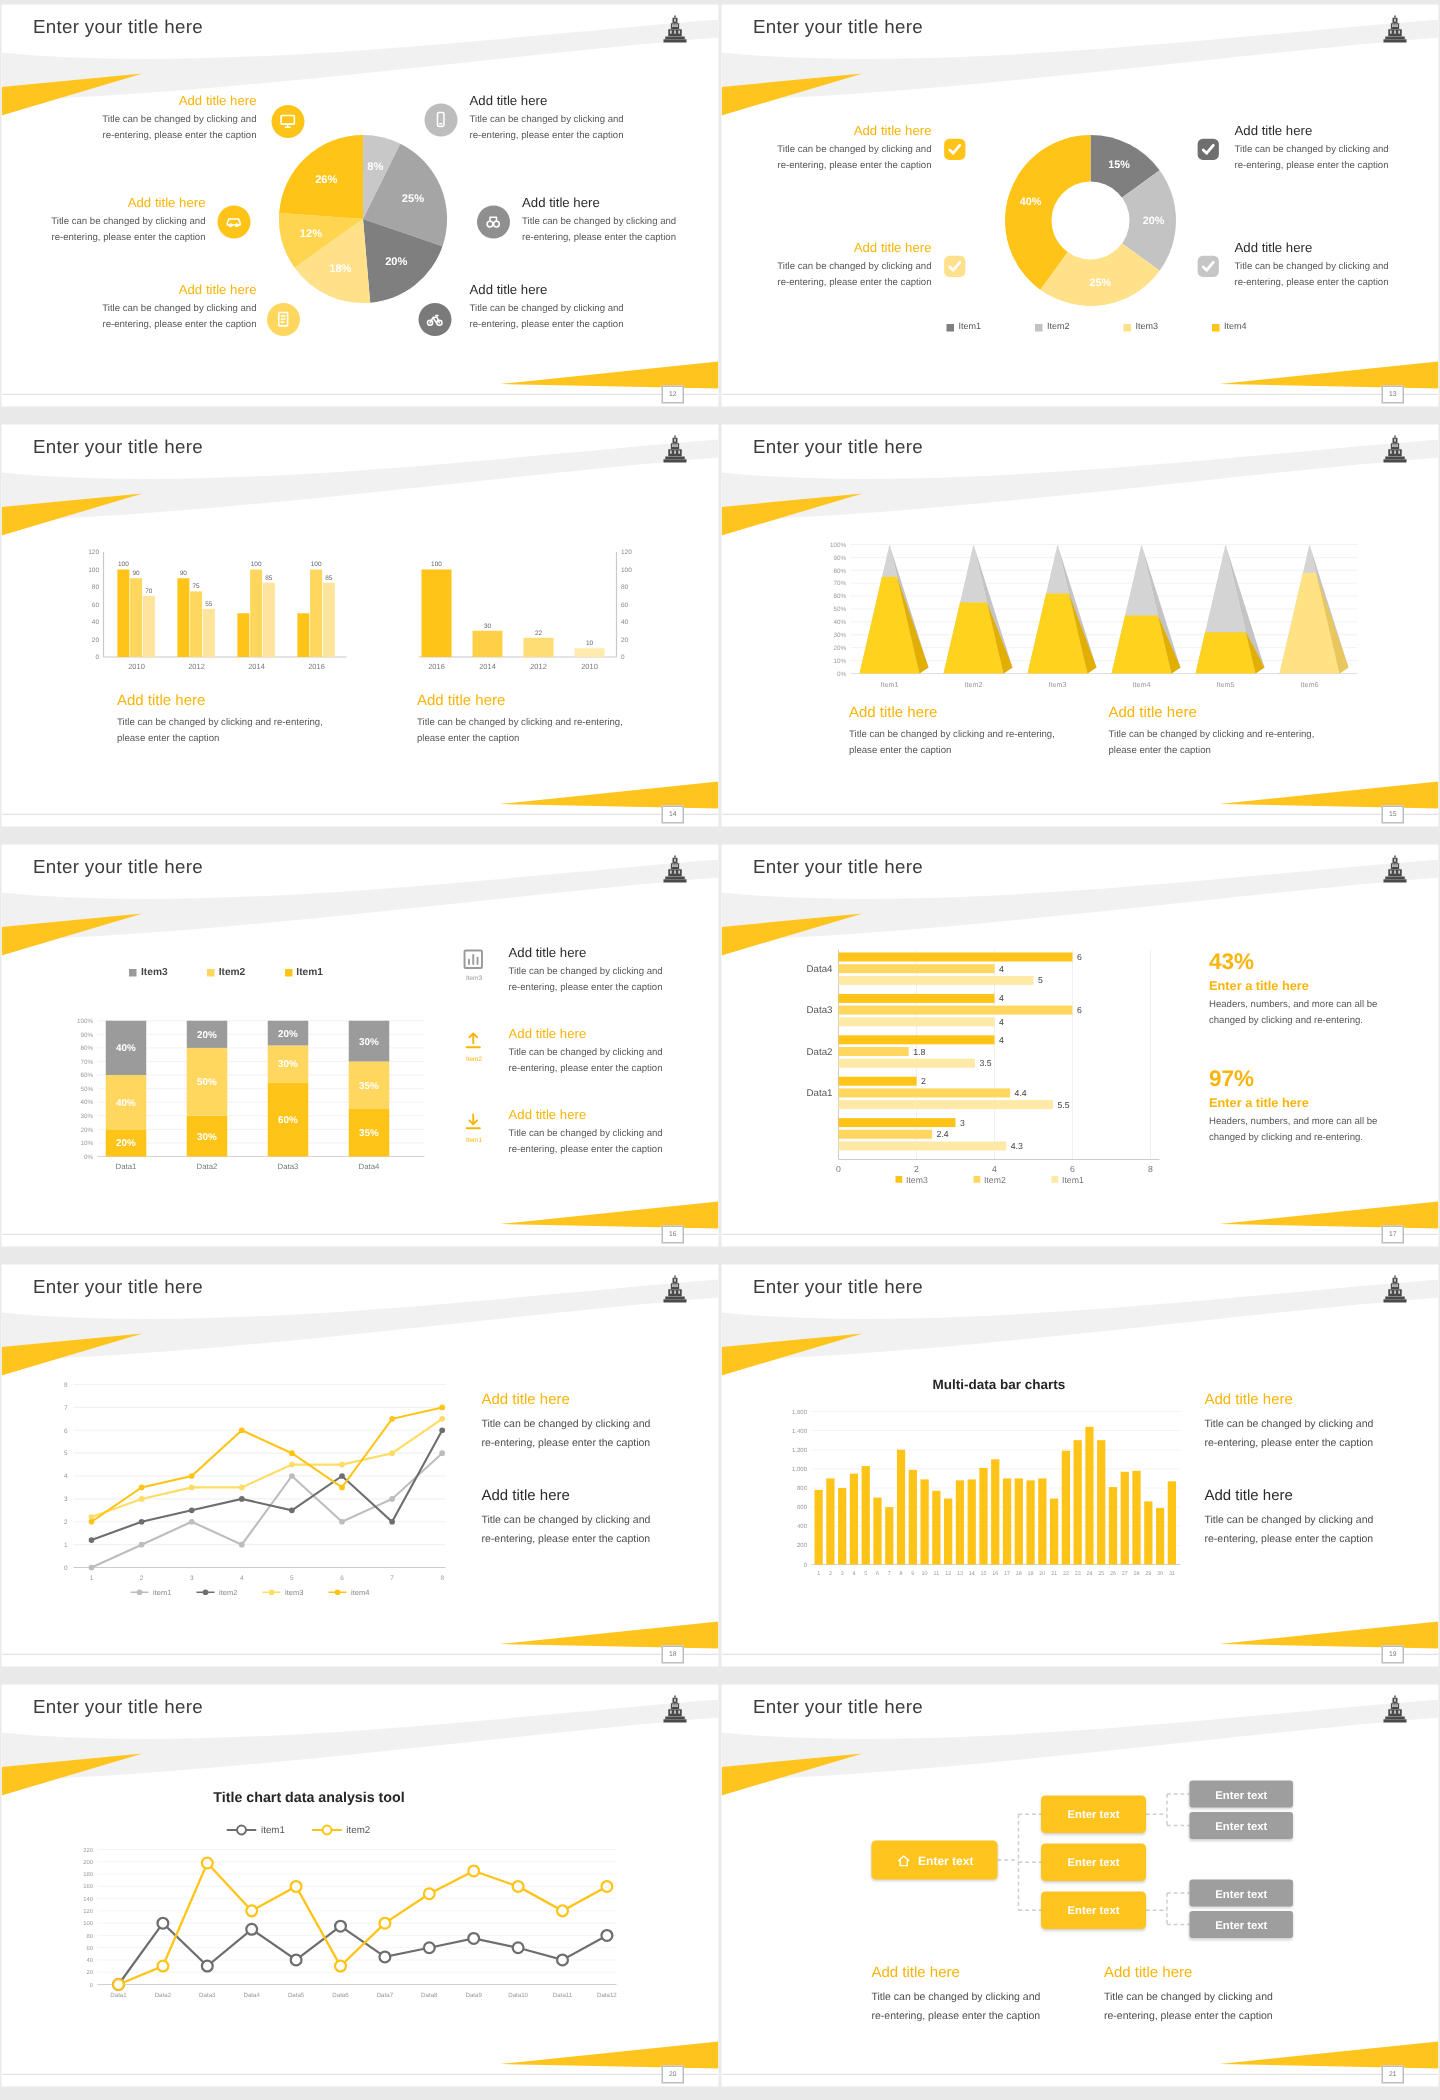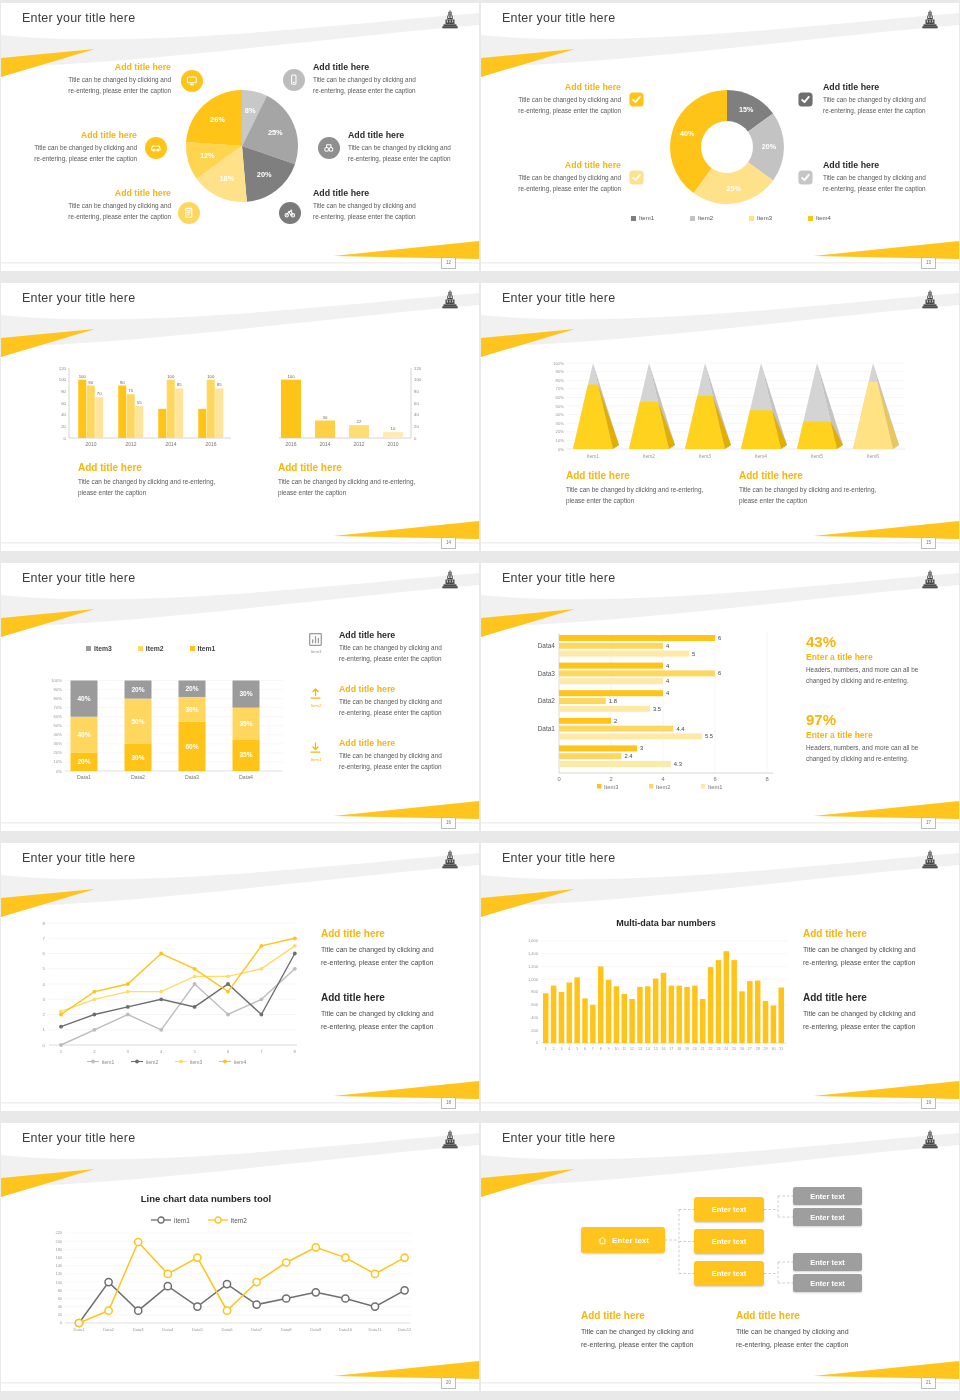--- a/index.html
+++ b/index.html
@@ -8,21 +8,21 @@
   .cell{position:relative;background:#E9E9E9;}
   .slide{position:absolute;left:1px;top:3px;right:1px;bottom:9px;background:#fff;overflow:hidden;}
   .chrome{position:absolute;left:0;top:0;width:100%;height:100%;}
   .stitle{position:absolute;left:21px;top:8px;font-size:12.5px;color:#3C3C3C;letter-spacing:.2px;}
   .logo{position:absolute;right:19px;top:5px;width:20px;height:22px;fill:#4A4A4A;}
   .content{position:absolute;left:0;top:0;right:0;bottom:0;}
   .pagenum{position:absolute;right:23px;bottom:2px;width:13px;height:10px;border:1px solid #BDBDBD;background:#fff;font-size:4.5px;color:#777;text-align:center;line-height:10px;}
   .abs{position:absolute;}
   text{font-family:"Liberation Sans",sans-serif;}
   .tblk{position:absolute;}
-  .bt{font-size:8.8px;font-weight:bold;line-height:12px;margin-bottom:2px;}
+  .bt{font-size:8.8px;font-weight:normal;line-height:12px;margin-bottom:2px;}
   .tblk.mid .bt{font-size:10px;line-height:13px;margin-bottom:3px;}
   .tblk.big .bt{font-size:10px;line-height:13px;margin-bottom:4px;}
   .bc{font-size:6.4px;line-height:10.8px;color:#595959;}
   .tblk.big .bc{font-size:7px;line-height:12.5px;color:#4E4E4E;}
   .yellow{color:#F9B50B;}
   .dark{color:#2B2B2B;}
   .icirc{position:absolute;border-radius:50%;}
   .icirc svg{position:absolute;left:19%;top:19%;width:62%;height:62%;stroke:#fff;fill:none;stroke-width:1.8;stroke-linecap:round;stroke-linejoin:round;}
   .fic{fill:none;stroke-linecap:round;stroke-linejoin:round;}
   .hlegend{position:absolute;display:flex;align-items:center;}
@@ -764,21 +764,21 @@
         <rect x="2.8" y="20.6" width="18.4" height="2.6"></rect>
         <rect x="11.5" y="4.2" width="1" height="2.4" fill="#fff"></rect>
         <rect x="9.9" y="8.6" width="0.9" height="2.2" fill="#fff"></rect>
         <rect x="11.55" y="8.6" width="0.9" height="2.2" fill="#fff"></rect>
         <rect x="13.2" y="8.6" width="0.9" height="2.2" fill="#fff"></rect>
         <rect x="8.2" y="13.6" width="1" height="2.6" fill="#fff"></rect>
         <rect x="11.5" y="13.6" width="1" height="2.6" fill="#fff"></rect>
         <rect x="14.8" y="13.6" width="1" height="2.6" fill="#fff"></rect>
       </svg>
       <div class="content">
-          <div class="ctitle" style="left:60px;top:75px;width:250px;font-size:9px">Multi-data bar numbers</div>
+          <div class="ctitle" style="left:60px;top:75px;width:250px;font-size:9px">Multi-data bar charts</div>
           <svg class="abs" style="left:42px;top:88px" width="280" height="130" viewBox="0 0 280 130">
             <line x1="18" y1="112" x2="264" y2="112" stroke="#CCCCCC" stroke-width="0.6"></line>
             <text x="15" y="113.4" font-size="4" fill="#999" text-anchor="end">0</text>
             <line x1="18" y1="99.25" x2="264" y2="99.25" stroke="#F3F3F3" stroke-width="0.6"></line>
             <text x="15" y="100.65" font-size="4" fill="#999" text-anchor="end">200</text>
             <line x1="18" y1="86.5" x2="264" y2="86.5" stroke="#F3F3F3" stroke-width="0.6"></line>
             <text x="15" y="87.9" font-size="4" fill="#999" text-anchor="end">400</text>
             <line x1="18" y1="73.75" x2="264" y2="73.75" stroke="#F3F3F3" stroke-width="0.6"></line>
             <text x="15" y="75.15" font-size="4" fill="#999" text-anchor="end">600</text>
             <line x1="18" y1="61" x2="264" y2="61" stroke="#F3F3F3" stroke-width="0.6"></line>
@@ -886,21 +886,21 @@
         <rect x="2.8" y="20.6" width="18.4" height="2.6"></rect>
         <rect x="11.5" y="4.2" width="1" height="2.4" fill="#fff"></rect>
         <rect x="9.9" y="8.6" width="0.9" height="2.2" fill="#fff"></rect>
         <rect x="11.55" y="8.6" width="0.9" height="2.2" fill="#fff"></rect>
         <rect x="13.2" y="8.6" width="0.9" height="2.2" fill="#fff"></rect>
         <rect x="8.2" y="13.6" width="1" height="2.6" fill="#fff"></rect>
         <rect x="11.5" y="13.6" width="1" height="2.6" fill="#fff"></rect>
         <rect x="14.8" y="13.6" width="1" height="2.6" fill="#fff"></rect>
       </svg>
       <div class="content">
-          <div class="ctitle" style="left:60px;top:70px;width:290px;font-size:9.5px">Line chart data numbers tool</div>
+          <div class="ctitle" style="left:60px;top:70px;width:290px;font-size:9.5px">Title chart data analysis tool</div>
           <div class="hlegend" style="left:150px;top:93px;gap:18px">
             <span class="lentry" style="font-size:6.5px;color:#555"><svg width="20" height="8" style="margin-right:3px">
                 <line x1="0" y1="4" x2="20" y2="4" stroke="#6E6E6E" stroke-width="1.3"></line>
                 <circle cx="10" cy="4" r="3" fill="#fff" stroke="#6E6E6E" stroke-width="1.3"></circle>
               </svg>item1</span>
             <span class="lentry" style="font-size:6.5px;color:#555"><svg width="20" height="8" style="margin-right:3px">
                 <line x1="0" y1="4" x2="20" y2="4" stroke="#FFC417" stroke-width="1.3"></line>
                 <circle cx="10" cy="4" r="3" fill="#fff" stroke="#FFC417" stroke-width="1.3"></circle>
               </svg>item2</span>
           </div>

